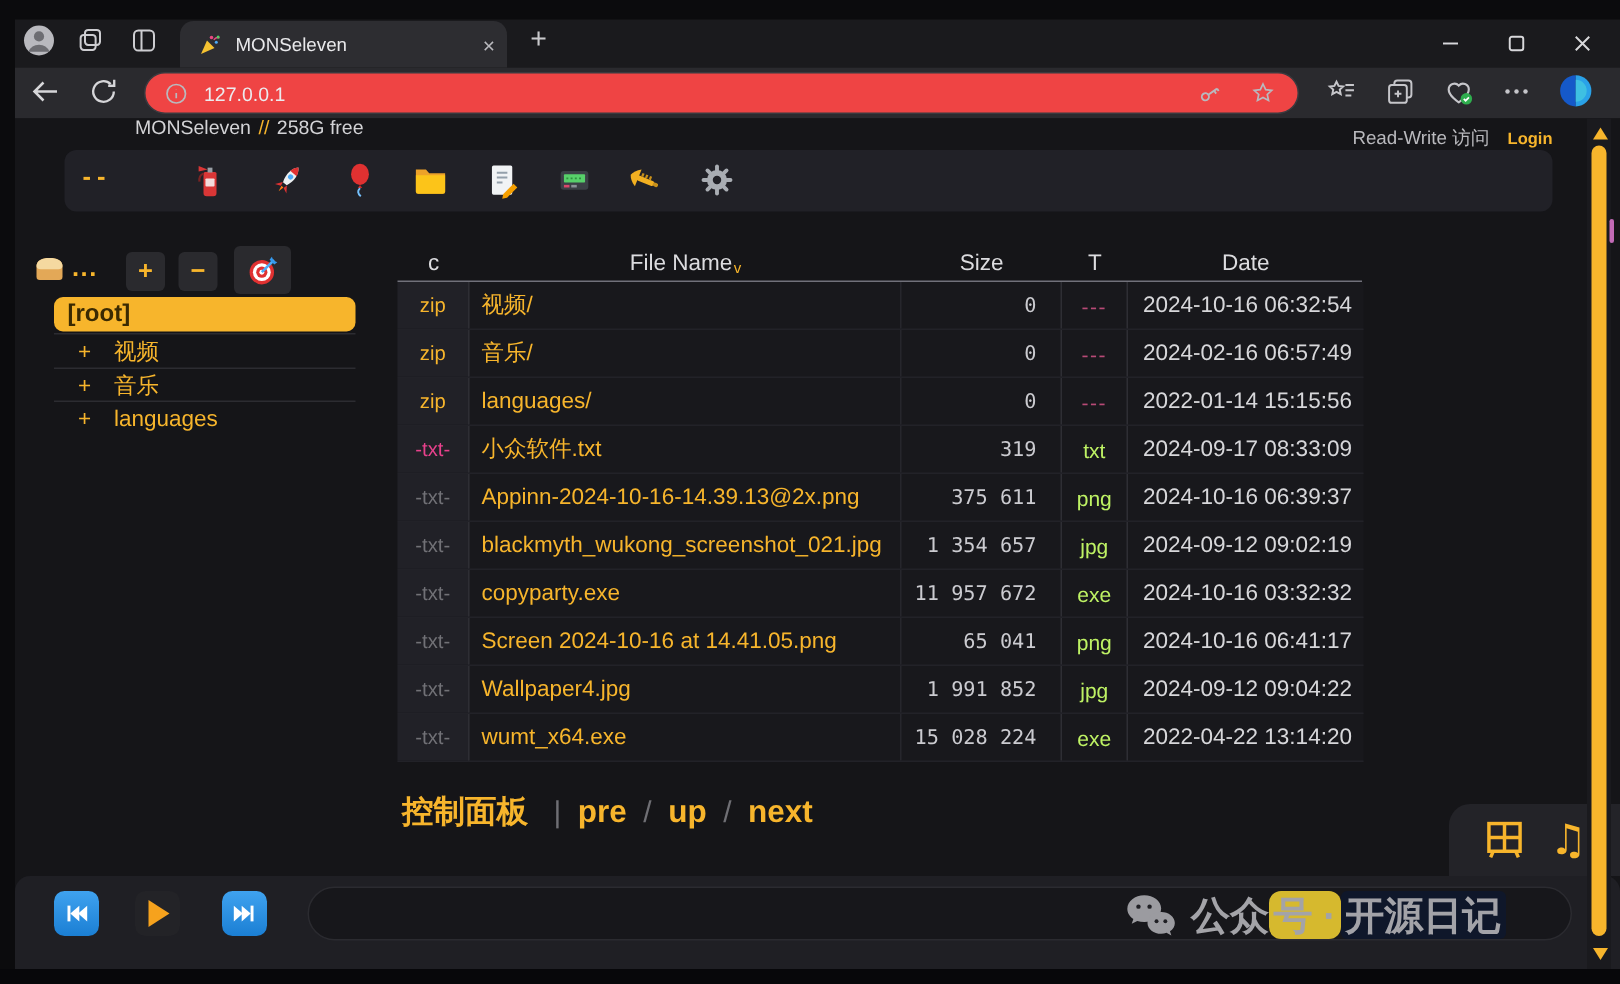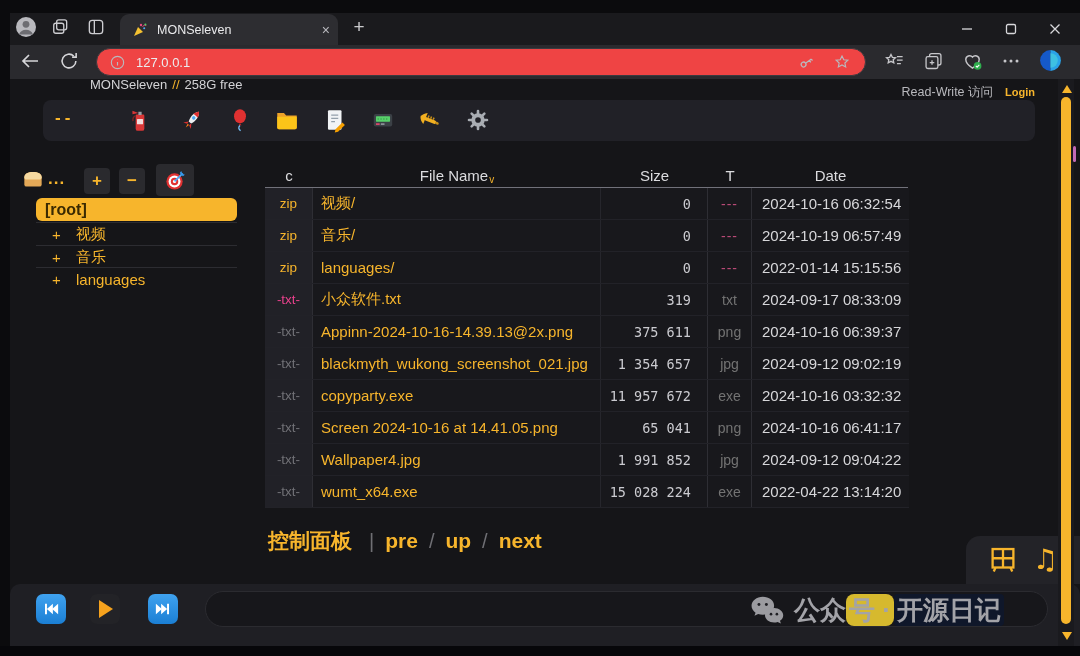--- a/index.html
+++ b/index.html
@@ -58,21 +58,21 @@
   .tbody{left:265px;top:188px;width:644px;}
   .tr{display:grid;grid-template-columns:48px 288px 107px 44px 157px;height:32px;
       border-bottom:1px solid #222228;background:#18181c;box-sizing:border-box;}
   .td{display:flex;align-items:center;box-sizing:border-box;}
   .td-c{justify-content:center;background:#212127;border-right:1px solid #2e2e34;font-size:13.5px;}
   .c-zip{color:#f7b52c;} .c-hot{color:#e8418c;} .c-dim{color:#717176;}
   .td-name{padding-left:8px;color:#f7b52c;font-size:15px;border-right:1px solid #26262c;}
   .td-size{justify-content:flex-end;padding-right:16px;font-family:"DejaVu Sans Mono",monospace;
            font-size:13.5px;color:#cbcbd0;border-right:1px solid #2e2e34;}
   .td-type{justify-content:center;font-size:14px;border-right:1px solid #2e2e34;}
-  .t-dash{color:#b84a76;letter-spacing:1px;} .t-ext{color:#737373;}
+  .t-dash{color:#b84a76;letter-spacing:1px;} .t-ext{color:#bef264;}
   .td-date{padding-left:10px;color:#d7d7da;font-size:15px;}
 
   
   .flinks{left:268px;top:527px;display:flex;align-items:baseline;gap:11px;font-weight:bold;}
   .flinks .lnk{color:#f7b52c;font-size:21px;}
   .flinks .gry{color:#6f6f74;font-size:20px;font-weight:normal;}
   .flinks .panel{font-size:21px;color:#f7b52c;margin-right:6px;}
 
   
   .corner{left:966px;top:536px;width:114px;height:48px;background:#232328;border-radius:14px 0 0 0;
@@ -353,21 +353,21 @@
         <div class="td td-name">视频/</div>
         <div class="td td-size">0</div>
         <div class="td td-type t-dash">---</div>
         <div class="td td-date">2024-10-16 06:32:54</div>
       </div>
       <div class="tr">
         <div class="td td-c c-zip">zip</div>
         <div class="td td-name">音乐/</div>
         <div class="td td-size">0</div>
         <div class="td td-type t-dash">---</div>
-        <div class="td td-date">2024-10-19 06:57:49</div>
+        <div class="td td-date">2024-02-16 06:57:49</div>
       </div>
       <div class="tr">
         <div class="td td-c c-zip">zip</div>
         <div class="td td-name">languages/</div>
         <div class="td td-size">0</div>
         <div class="td td-type t-dash">---</div>
         <div class="td td-date">2022-01-14 15:15:56</div>
       </div>
       <div class="tr">
         <div class="td td-c c-hot">-txt-</div>

